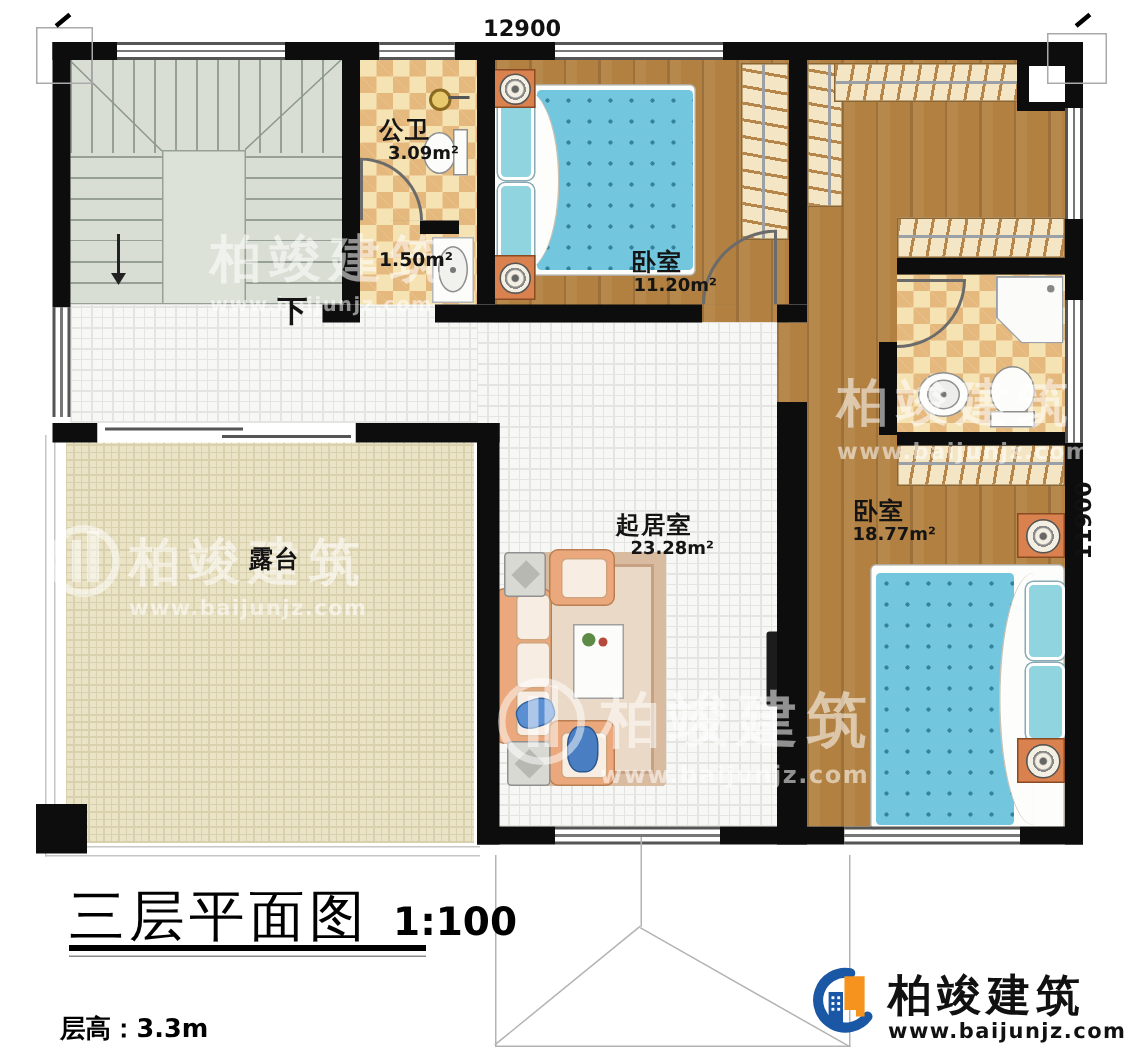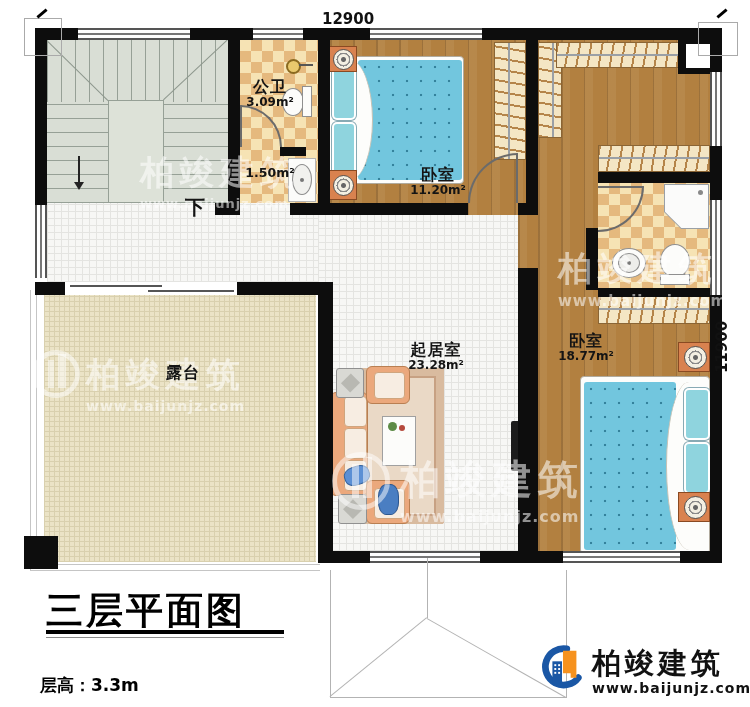--- a/index.html
+++ b/index.html
@@ -47,21 +47,21 @@
   .blanket{position:absolute;background-color:#72c6de;border-radius:3px;
     background-image:radial-gradient(#34829c 1.2px,transparent 1.6px);background-size:14px 14px;}
   .bedbase{position:absolute;background:#fdfdfb;border:1px solid #b0aa9d;border-radius:4px;box-sizing:border-box;}
   .sofa{position:absolute;background:#eba87c;border:1px solid #b97f52;border-radius:6px;box-sizing:border-box;}
   .cushion{position:absolute;background:#f7ede2;border:1px solid #cfa57e;border-radius:4px;}
   .sidetable{position:absolute;background:#d9d9d4;border:1px solid #909090;border-radius:3px;}
   .sidetable::after{content:"";position:absolute;left:25%;top:25%;width:50%;height:50%;background:#b8b8b2;transform:rotate(45deg);}
   
   .lbl{position:absolute;text-align:center;color:#141414;font-weight:700;line-height:1.15;}
   .lbl .nm{font-size:16px;letter-spacing:1px;}
-  .lbl .ar{font-size:12px;}
+  .lbl .ar{font-size:12px;text-align:right;}
   .dim{position:absolute;color:#111;font-weight:700;font-size:15px;}
   
   .wm{position:absolute;color:rgba(255,255,255,0.55);font-weight:700;pointer-events:none;}
   .wm .nm{letter-spacing:6px;}
   .wm .url{letter-spacing:1px;}
   .wmring{position:absolute;border:5px solid rgba(255,255,255,0.5);border-radius:50%;box-sizing:border-box;}
   .wmbar{position:absolute;background:rgba(255,255,255,0.5);}
   
   .titlerow{position:absolute;display:flex;align-items:baseline;color:#000;}
   .brandname{font-weight:900;color:#111;}
@@ -263,21 +263,22 @@
     <div class="ar">18.77m²</div>
   </div>
   <div class="lbl" style="left:180px;top:196px;width:30px">
     <div style="font-size:20px">下</div>
   </div>
 
   <div class="dim" style="left:322px;top:10px">12900</div>
   <div class="dim" style="left:692px;top:338px;width:60px;text-align:center;transform:rotate(-90deg)">11900</div>
 
   <div class="titlerow" style="left:46px;top:586px">
-    <div style="font-size:37px;font-weight:700;letter-spacing:3px">三层平面图</div>
+    <div style="font-size:37px;font-weight:400;letter-spacing:3px">三层平面图</div>
+    <div style="font-size:26px;font-weight:600;margin-left:16px">1:100</div>
   </div>
   <div class="abs" style="left:46px;top:630px;width:238px;height:4px;background:#000"></div>
   <div class="abs" style="left:46px;top:637px;width:238px;height:1px;background:#8a8a8a"></div>
   <div class="abs" style="left:40px;top:674px;font-size:17px;font-weight:600;color:#000">层高：3.3m</div>
 
   <div class="abs" style="left:538px;top:640px;width:48px;height:58px">
     <svg width="48" height="58" viewBox="0 0 100 120">
       <path d="M84 78 A38 38 0 1 1 60 18" fill="none" stroke="#1a57a5" stroke-width="14" stroke-linecap="round"></path>
       <path d="M52 22 h28 v56 h-12 v-9 h-16 z" fill="#f6921e"></path>
       <rect x="30" y="44" width="20" height="46" fill="#1a57a5"></rect>

